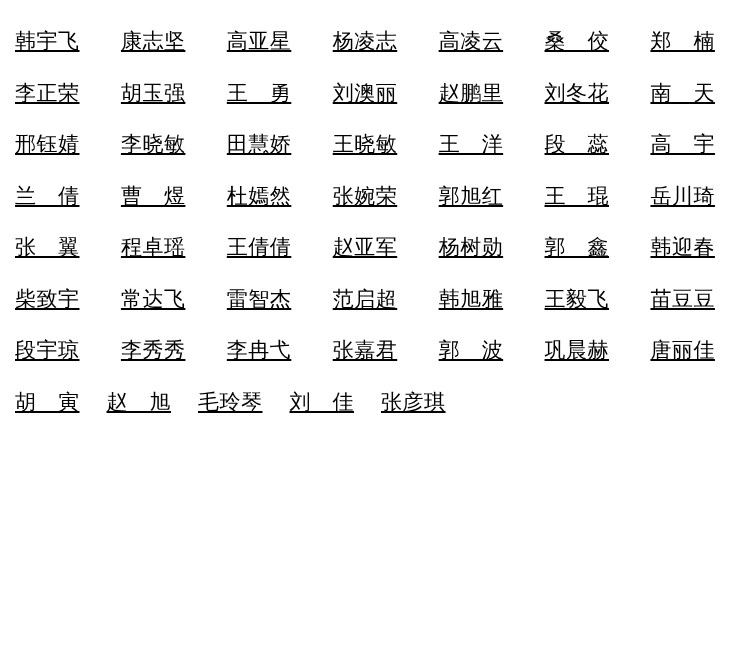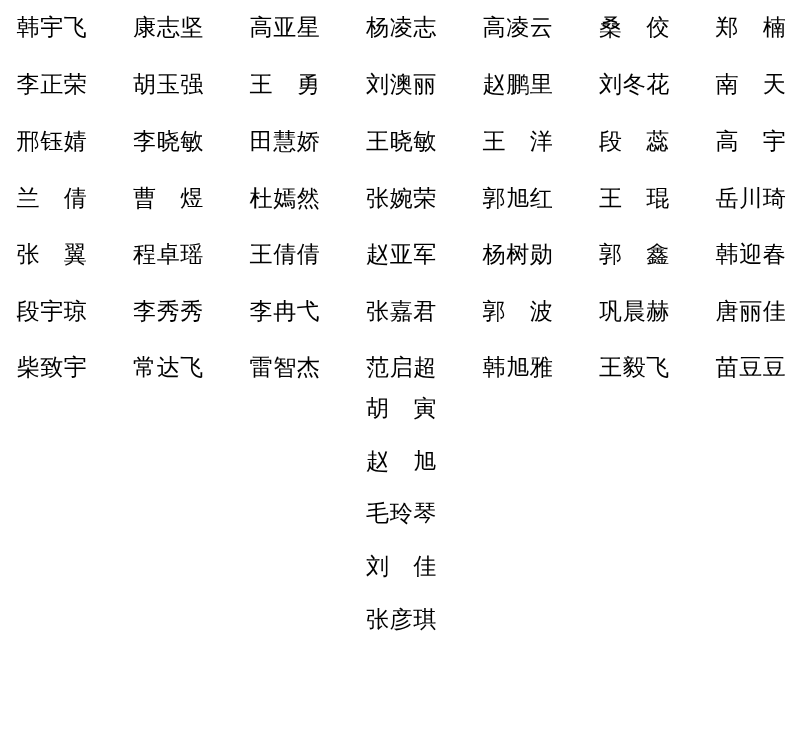--- a/index.html
+++ b/index.html
@@ -10,34 +10,34 @@
   body {
     width: 730px;
     height: 670px;
     overflow: hidden;
     font-family: "Liberation Serif", serif;
   }
   .doc {
     box-sizing: border-box;
     width: 730px;
     height: 670px;
-    padding: 0 15px;
+    padding: 16px 15px;
     background: #ffffff;
+    text-decoration: underline;
   }
   .name-row {
     display: flex;
     justify-content: space-between;
     align-items: center;
     height: 51.5px;
     white-space: nowrap;
   }
   .name-row.last {
     justify-content: flex-start;
     gap: 27px;
-    flex-direction: column;
   }
   .name {
     font-size: 21px;
     color: #000000;
     letter-spacing: 0.5px;
     line-height: 1;
   }
 </style>
 </head>
 <body>
@@ -83,36 +83,36 @@
       <div class="name-row">
         <span class="name">张　翼</span>
         <span class="name">程卓瑶</span>
         <span class="name">王倩倩</span>
         <span class="name">赵亚军</span>
         <span class="name">杨树勋</span>
         <span class="name">郭　鑫</span>
         <span class="name">韩迎春</span>
       </div>
       <div class="name-row">
+        <span class="name">柴致宇</span>
+        <span class="name">常达飞</span>
+        <span class="name">雷智杰</span>
+        <span class="name">范启超</span>
+        <span class="name">韩旭雅</span>
+        <span class="name">王毅飞</span>
+        <span class="name">苗豆豆</span>
+      </div>
+      <div class="name-row">
         <span class="name">段宇琼</span>
         <span class="name">李秀秀</span>
         <span class="name">李冉弋</span>
         <span class="name">张嘉君</span>
         <span class="name">郭　波</span>
         <span class="name">巩晨赫</span>
         <span class="name">唐丽佳</span>
-      </div>
-      <div class="name-row">
-        <span class="name">柴致宇</span>
-        <span class="name">常达飞</span>
-        <span class="name">雷智杰</span>
-        <span class="name">范启超</span>
-        <span class="name">韩旭雅</span>
-        <span class="name">王毅飞</span>
-        <span class="name">苗豆豆</span>
       </div>
       <div class="name-row last">
         <span class="name">胡　寅</span>
         <span class="name">赵　旭</span>
         <span class="name">毛玲琴</span>
         <span class="name">刘　佳</span>
         <span class="name">张彦琪</span>
       </div>
     </div>
 </main>

